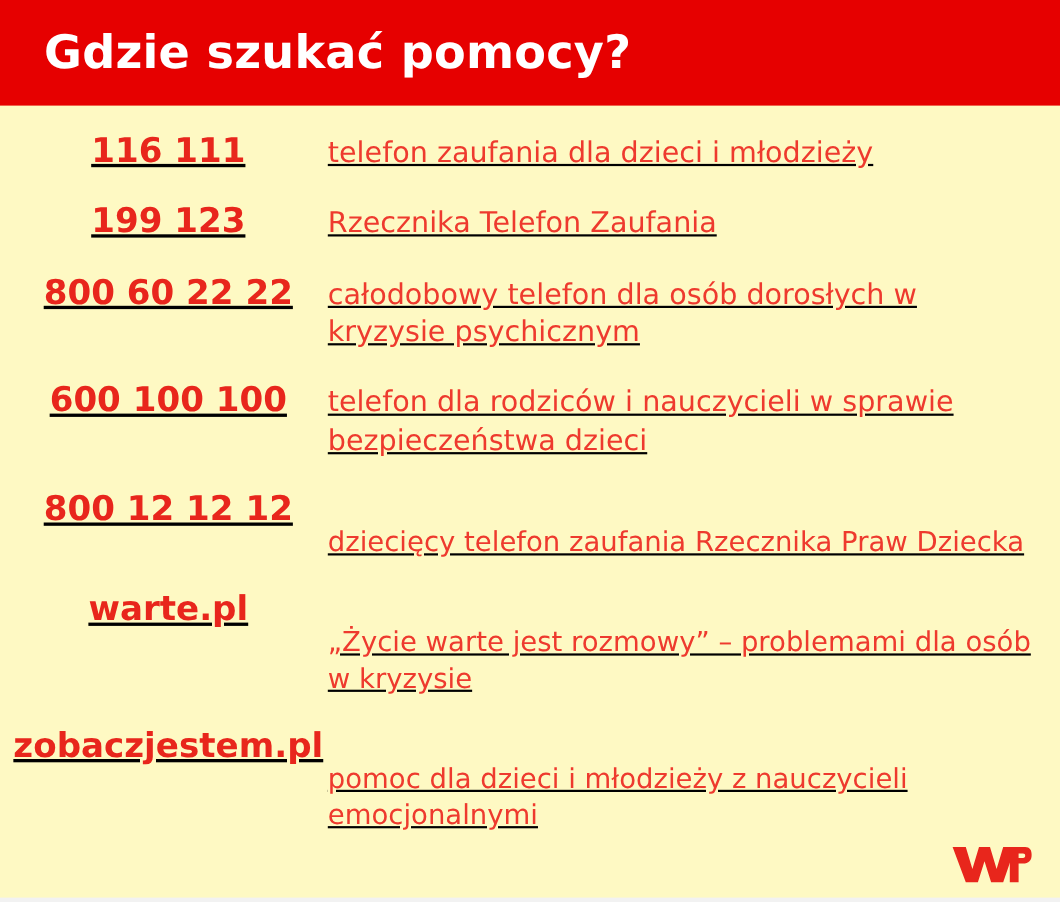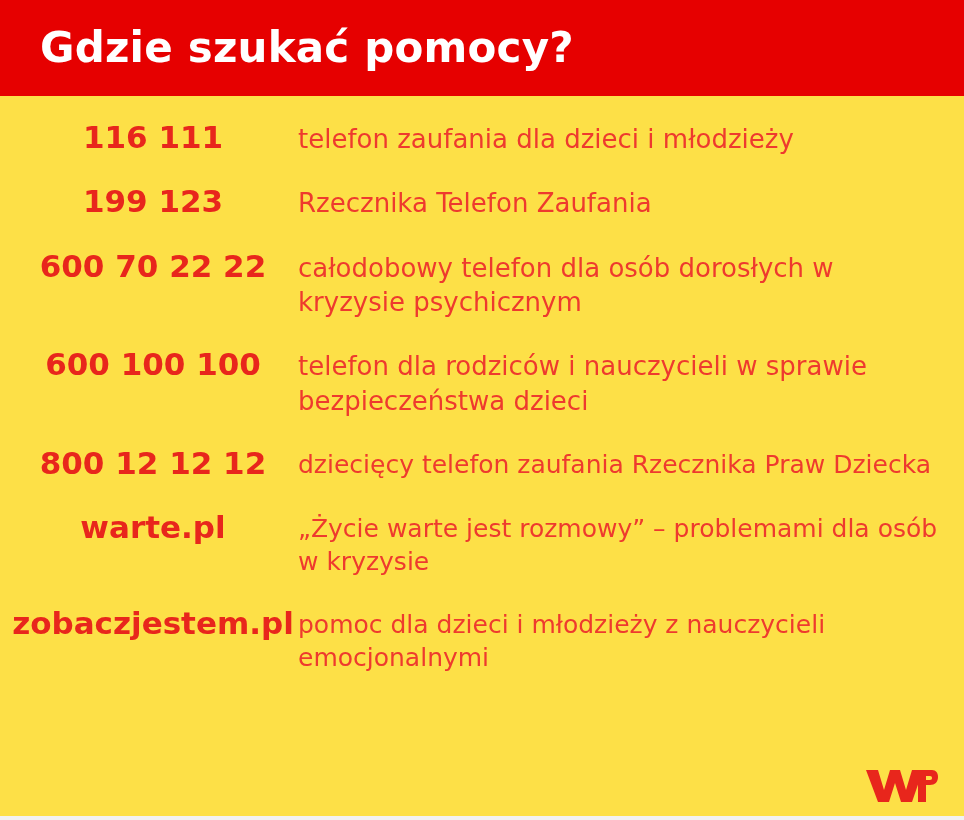--- a/index.html
+++ b/index.html
@@ -10,21 +10,21 @@
     width: 964px;
     height: 820px;
     background: #f2f2f2;
     font-family: "DejaVu Sans", sans-serif;
     overflow: hidden;
   }
   .infographic {
     position: relative;
     width: 964px;
     height: 820px;
-    background: #fde047;
+    background: #fef9c3;
     display: flex;
     flex-direction: column;
   }
   .header-bar {
     width: 100%;
     height: 96px;
     background: #e60000;
     display: flex;
     align-items: center;
     box-sizing: border-box;
@@ -36,20 +36,21 @@
     font-size: 42px;
     font-weight: bold;
     letter-spacing: 0.2px;
     line-height: 1.1;
     white-space: nowrap;
   }
   .content {
     flex: 1 1 auto;
     position: relative;
     padding: 22px 0 0 0;
+    text-decoration: underline;
   }
   .row {
     display: flex;
     align-items: flex-start;
     width: 100%;
     box-sizing: border-box;
     padding: 0 14px 0 8px;
   }
   .row-spacer { height: 26px; }
   .contact-cell {
@@ -65,20 +66,21 @@
   .desc-cell {
     flex: 1 1 auto;
     color: #ee3a2e;
     font-size: 26px;
     line-height: 1.32;
     padding-top: 4px;
     padding-right: 6px;
   }
   .desc-cell.small {
     font-size: 25px;
+    margin-top: 28px;
   }
   .logo-area {
     position: absolute;
     right: 26px;
     bottom: 16px;
     display: flex;
     align-items: center;
   }
   .wp-logo {
     display: block;
@@ -109,21 +111,21 @@
     </div>
     <div class="row-spacer"></div>
 
     <div class="row">
       <div class="contact-cell">199 123</div>
       <div class="desc-cell">Rzecznika Telefon Zaufania</div>
     </div>
     <div class="row-spacer"></div>
 
     <div class="row">
-      <div class="contact-cell">600 70 22 22</div>
+      <div class="contact-cell">800 60 22 22</div>
       <div class="desc-cell">całodobowy telefon dla osób dorosłych w kryzysie psychicznym</div>
     </div>
     <div class="row-spacer"></div>
 
     <div class="row">
       <div class="contact-cell">600 100 100</div>
       <div class="desc-cell">telefon dla rodziców i nauczycieli w sprawie bezpieczeństwa dzieci</div>
     </div>
     <div class="row-spacer"></div>
 

